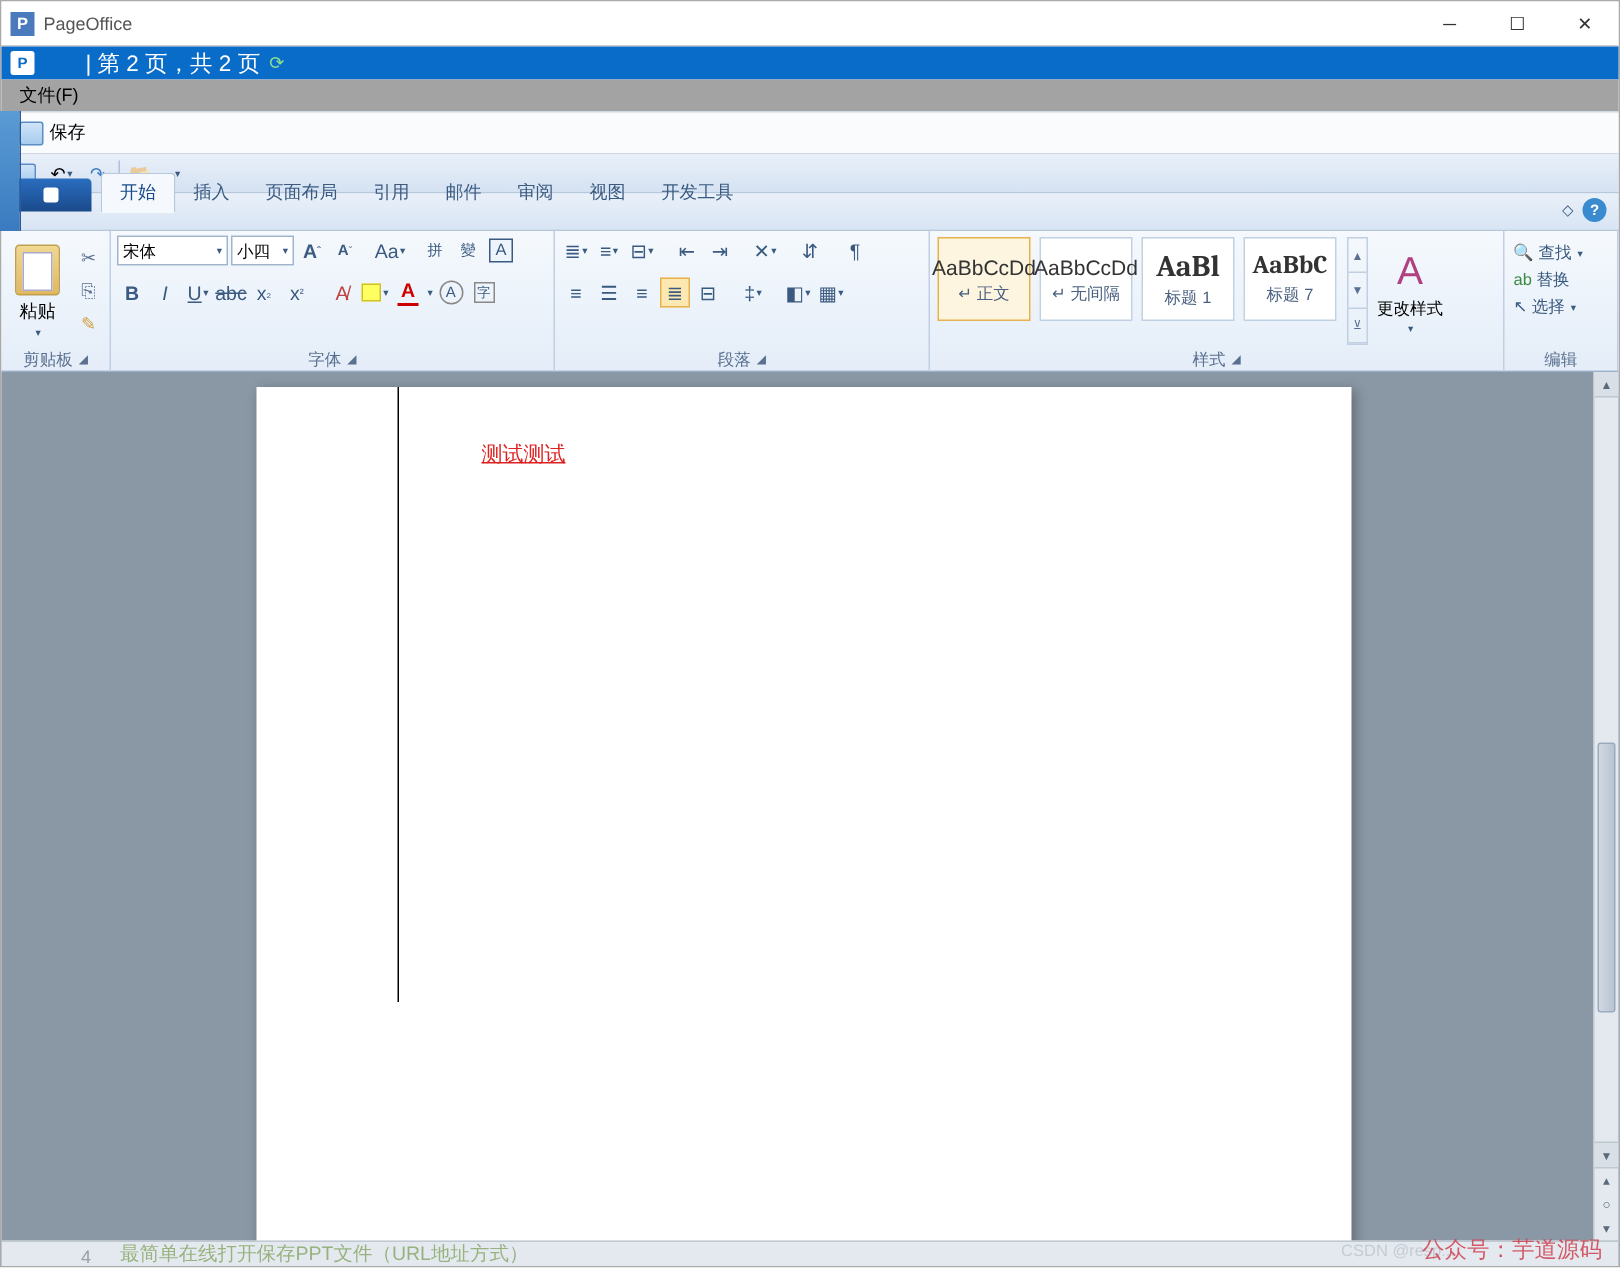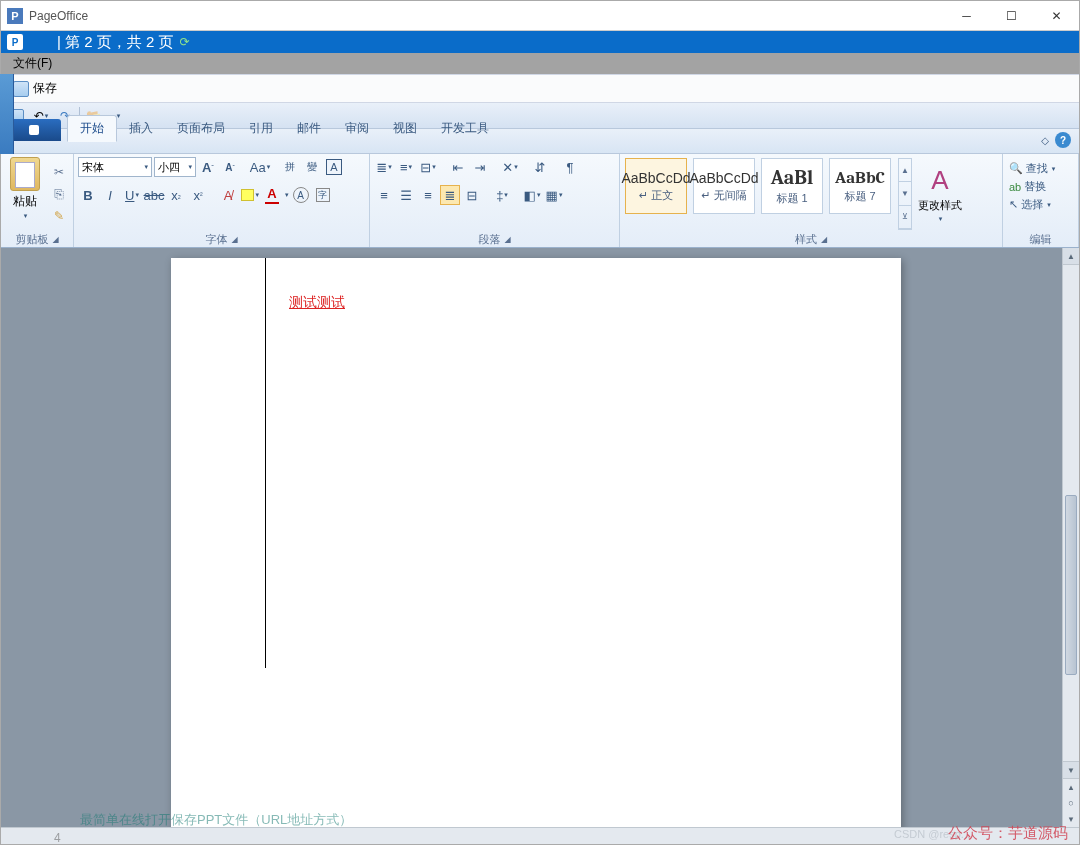--- a/index.html
+++ b/index.html
@@ -47,21 +47,21 @@
 .min-ic { color:#3a5a80; font-size:10px; }
 
 
 .ribbon { height: 94px; background: linear-gradient(#f5f9fd,#e4edf8); display: flex; border-bottom: 1px solid #9ab1cc; }
 .rgroup { border-right: 1px solid #c0d0e2; display: flex; flex-direction: column; padding: 3px 4px 0 4px; }
 .rgroup .gbody { flex: 1; display: flex; gap: 4px; }
 .rgroup .glabel { height: 16px; text-align: center; font-size: 11px; color: #5a7090; display:flex; align-items:center; justify-content:center; gap:4px; }
 .glabel .dialog-launch { font-size:8px; color:#5a7090; }
 
 
-.paste-big { width: 40px; display: flex; flex-direction: column; align-items: center; gap: 2px; }
+.paste-big { width: 40px; display: flex; flex-direction: column; align-items: center; justify-content: center; gap: 2px; }
 .paste-ic { width: 30px; height: 34px; background: linear-gradient(#f0d890,#e0b860); border: 1px solid #c0a050; border-radius: 3px; position:relative; }
 .paste-ic::after { content:''; position:absolute; top:4px; left:4px; width:18px; height:24px; background:#fff; border:1px solid #aac; }
 .mini-col { display: flex; flex-direction: column; gap: 4px; justify-content: center; }
 .mini-btn { width: 20px; height: 18px; display:flex; align-items:center; justify-content:center; }
 .cut-ic::before { content:'✂'; color:#5a7090; }
 .copy-ic::before { content:'⎘'; color:#5a7090; }
 .brush-ic::before { content:'✎'; color:#d0a040; }
 
 
 .font-row { display:flex; gap:2px; align-items:center; margin-bottom:4px; }
@@ -102,26 +102,26 @@
 .vscroll .sbtn.bot { border-top:1px solid #c0c8d0; border-bottom:none; }
 .vscroll .track { flex:1; position:relative; }
 .vscroll .thumb { position:absolute; left:2px; right:2px; top:230px; height:180px; background:linear-gradient(90deg,#d0d8e2,#b8c4d2); border:1px solid #9aabc0; border-radius:2px; }
 .vscroll .navbtns { border-top:1px solid #c0c8d0; }
 .vscroll .nbtn { height:16px; display:flex; align-items:center; justify-content:center; font-size:9px; color:#5a6a7a; }
 .hscroll { position:absolute; left:0; right:0; bottom:0; height:17px; background:#e4e9ef; border-top:1px solid #c0c8d0; }
 .split-ic { position:absolute; right:0; top:0; width:17px; height:14px; background:#d8dfe7; border-bottom:1px solid #c0c8d0; font-size:8px; display:flex; align-items:center; justify-content:center; color:#5a6a7a; }
 
 .page { position:absolute; left:170px; top:10px; width:730px; height:740px; background:#fff; box-shadow: 2px 2px 8px rgba(0,0,0,.3); }
 .page .margin-line { position:absolute; left:94px; top:0; width:1px; height:410px; background:#000; }
-.doc-text { position:absolute; left:118px; top:36px; color:#d22; font-size:14px; text-decoration:underline; }
+.doc-text { position:absolute; left:150px; top:36px; color:#d22; font-size:14px; text-decoration:underline; }
 
 .watermark { position:absolute; right:12px; bottom:2px; color:#d04050; font-size:15px; font-family: KaiTi, serif; opacity:.85; }
 .watermark2 { position:absolute; right:110px; bottom:5px; color:#b0b8c0; font-size:11px; opacity:.6; }
 
-.bottom-stub { position:absolute; left:30px; bottom:16px; color:#0f766e; font-size:13px; opacity:.5; }
+.bottom-stub { position:absolute; left:30px; bottom:0; color:#4d7c0f; font-size:13px; opacity:.5; }
 .bottom-num { position:absolute; left:54px; bottom:0; color:#555; font-size:12px; opacity:.5; }
 </style>
 </head>
 <body>
 
 <div class="window">
 
   <div class="titlebar">
     <div class="app-icon">P</div>
     <div class="title">PageOffice</div>

